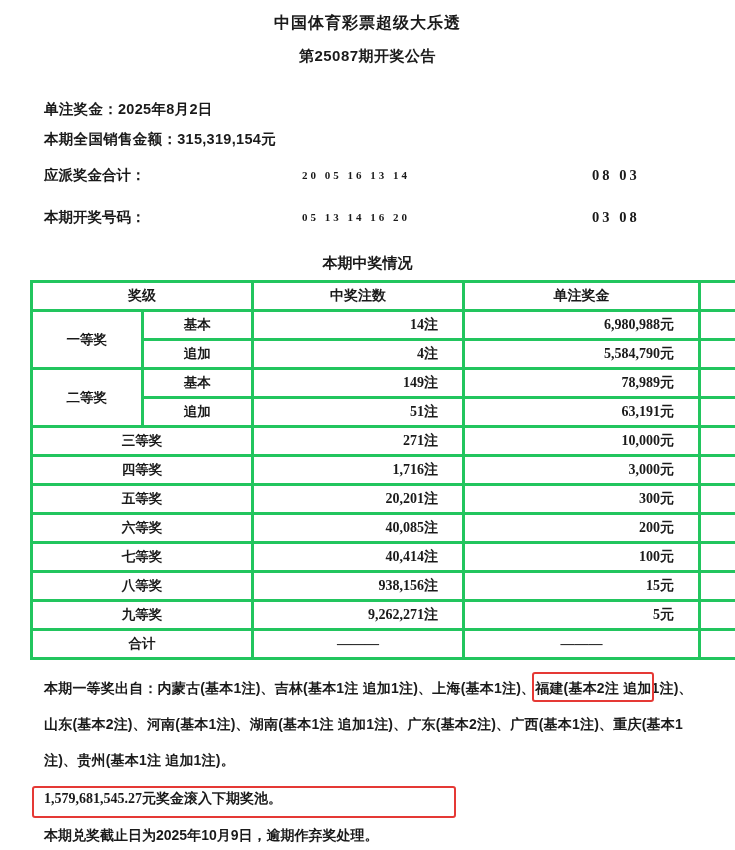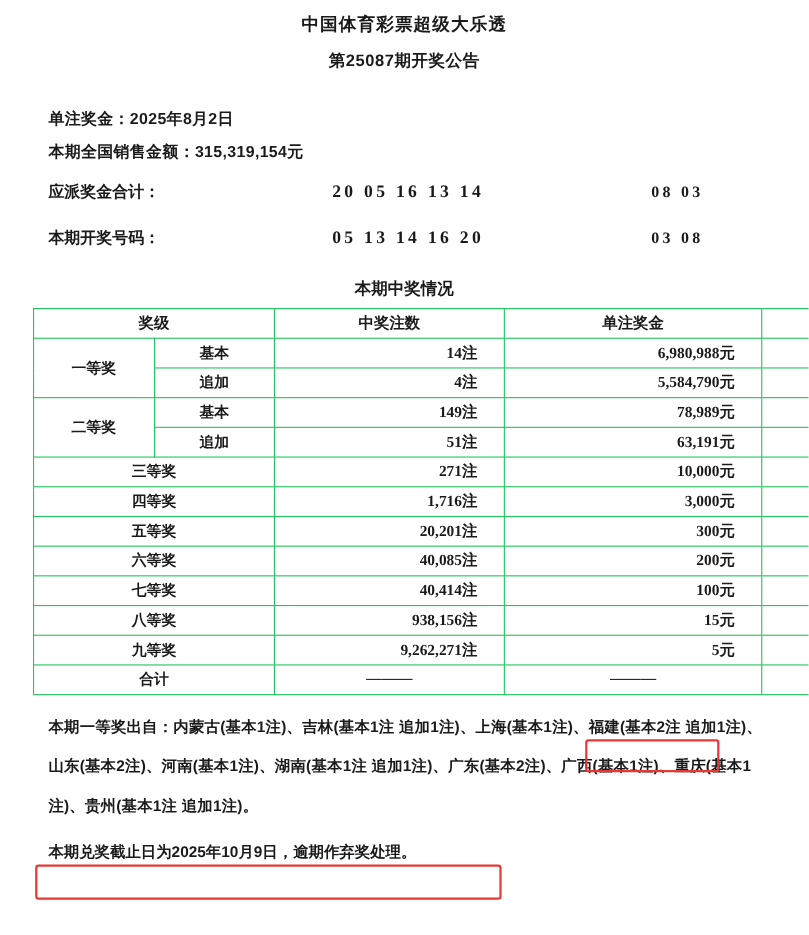--- a/index.html
+++ b/index.html
@@ -74,21 +74,21 @@
   }
   .ball-label {
     font-size: 14.5px;
     font-weight: bold;
     line-height: 26px;
   }
   .ball-front {
     position: absolute;
     left: 272px;
     top: 0;
-    font-size: 16px;
+    font-size: 11px;
     font-weight: bold;
     letter-spacing: 3px;
     line-height: 26px;
     font-family: "Liberation Serif", serif;
   }
   .ball-back {
     position: absolute;
     left: 562px;
     top: 0;
     font-size: 14.5px;
@@ -105,21 +105,21 @@
     margin-bottom: 6px;
     line-height: 22px;
   }
   table.prize {
     width: 675px;
     border-collapse: collapse;
     table-layout: fixed;
     font-size: 13.5px;
   }
   table.prize td, table.prize th {
-    border: 1px solid #22c55e;
+    border: 3px solid #22c55e;
     height: 26px;
     padding: 0 24px;
     font-weight: bold;
     font-family: Liberation Serif, serif;
   }
   table.prize th {
     text-align: center;
     font-size: 14px;
   }
   .c-level { width: 170px; }
@@ -294,19 +294,20 @@
         <td class="ctr" colspan="2">合计</td>
         <td class="num ctr">———</td>
         <td class="num ctr">———</td>
         <td class="num">221,425,489元</td>
       </tr>
     </tbody>
   </table>
 
   <div class="notes">
     <div class="note-p">本期一等奖出自：内蒙古(基本1注)、吉林(基本1注 追加1注)、上海(基本1注)、福建(基本2注 追加1注)、山东(基本2注)、河南(基本1注)、湖南(基本1注 追加1注)、广东(基本2注)、广西(基本1注)、重庆(基本1注)、贵州(基本1注 追加1注)。</div>
+    <div class="note-pool">1,579,681,545.27元奖金滚入下期奖池。</div>
     <div class="note-deadline">本期兑奖截止日为2025年10月9日，逾期作弃奖处理。</div>
   </div>
 
   <div class="hl-box" id="hl-shanghai"></div>
   <div class="hl-box" id="hl-deadline"></div>
 
 </div>
 
 </body></html>

